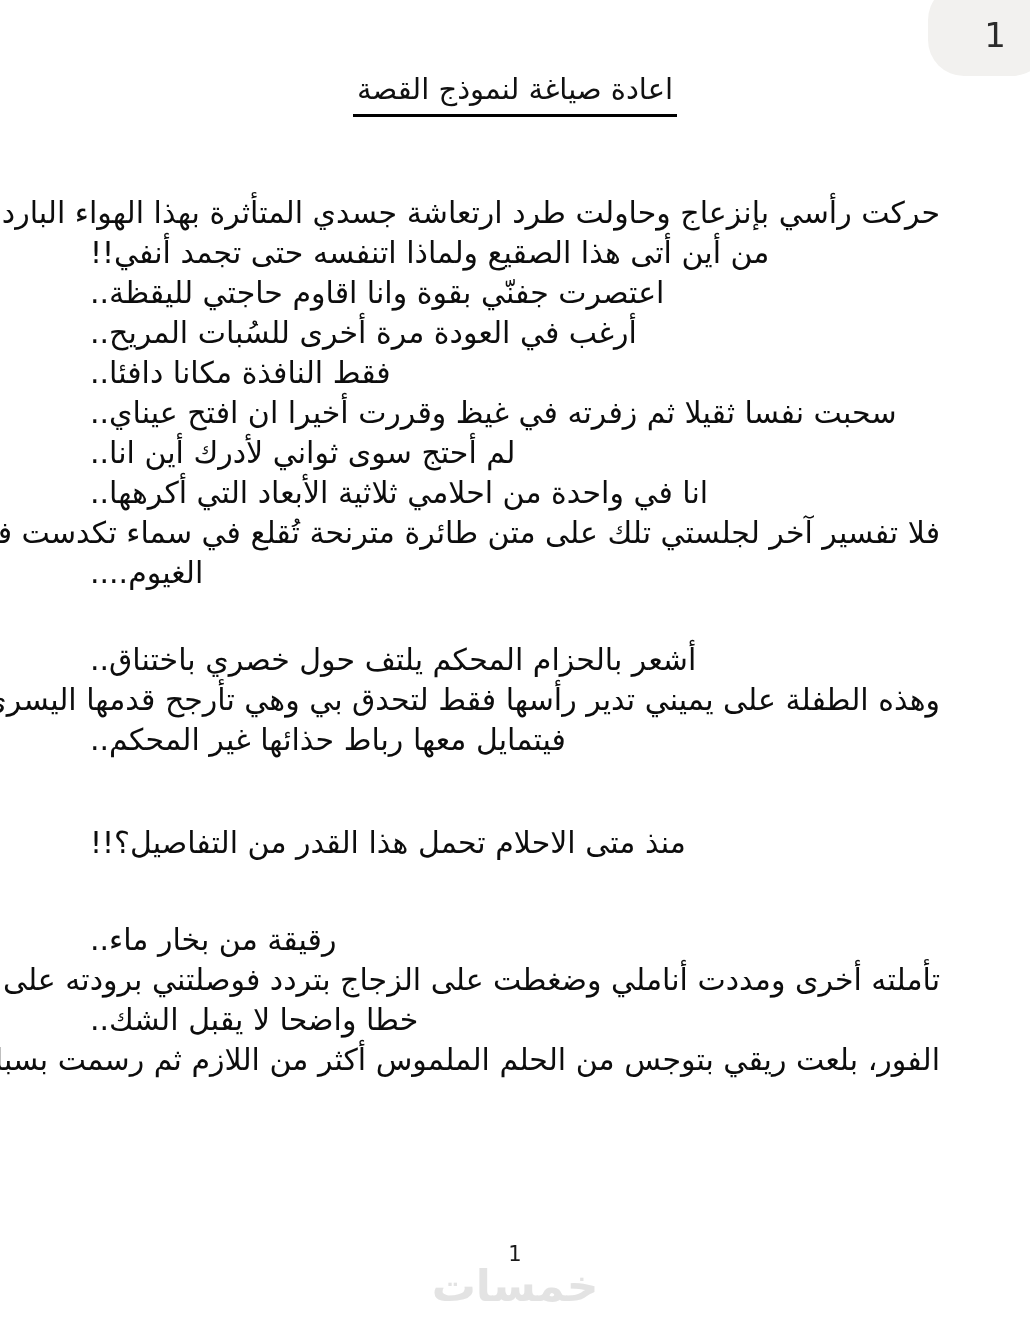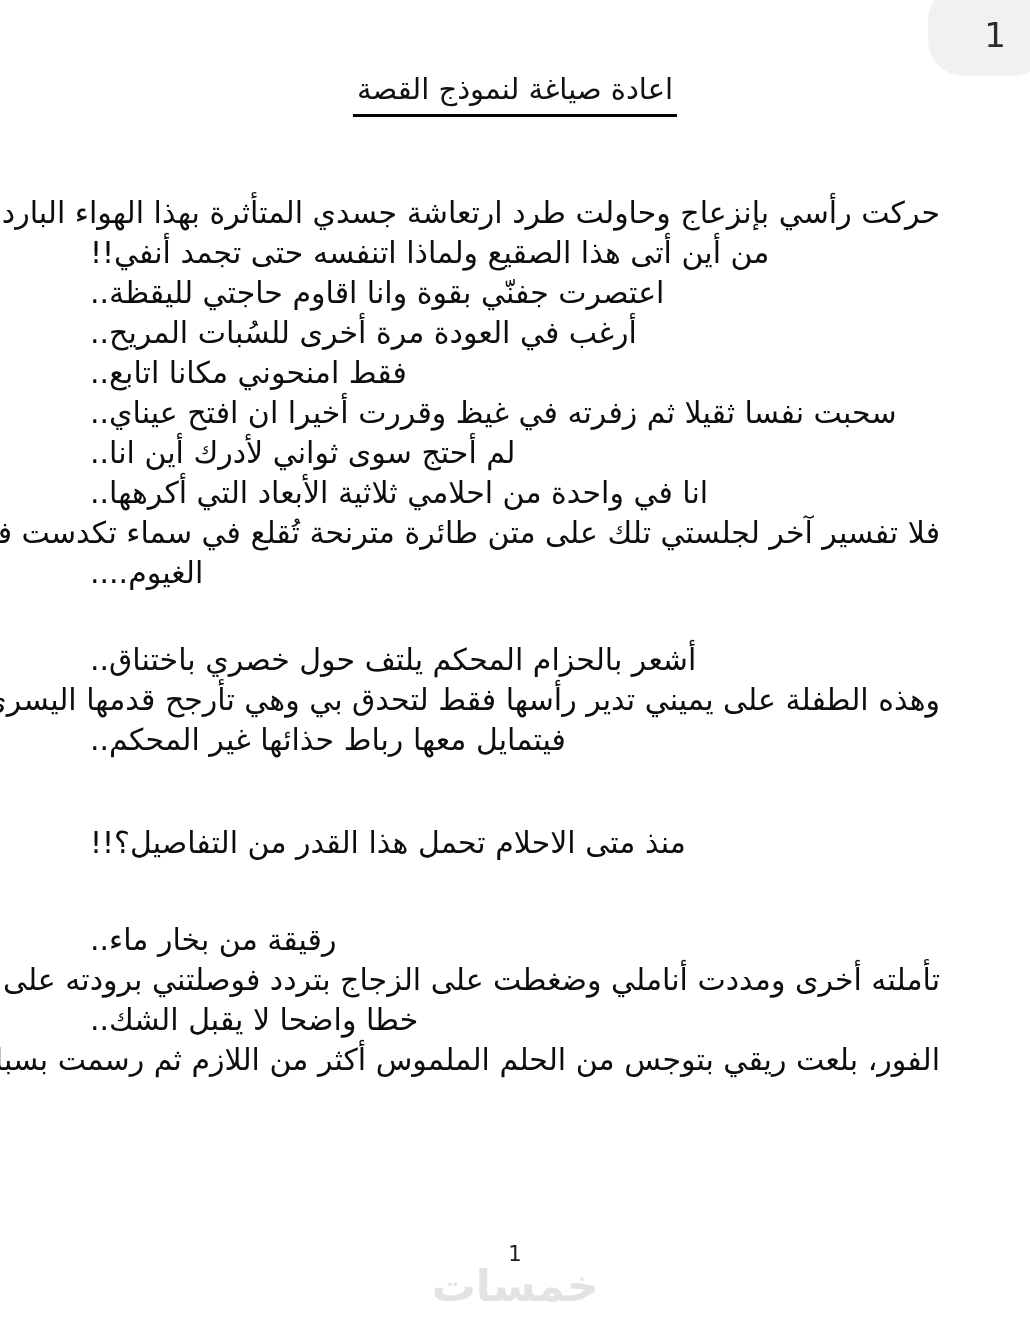--- a/index.html
+++ b/index.html
@@ -79,21 +79,21 @@
     <span class="title-text">اعادة صياغة لنموذج القصة</span>
   </h1>
 
   <div class="content">
 
     <div class="paragraph p1">
       <div class="line">حركت رأسي بإنزعاج وحاولت طرد ارتعاشة جسدي المتأثرة بهذا الهواء البارد..</div>
       <div class="line">من أين أتى هذا الصقيع ولماذا اتنفسه حتى تجمد أنفي!!</div>
       <div class="line">اعتصرت جفنّي بقوة وانا اقاوم حاجتي لليقظة..</div>
       <div class="line">أرغب في العودة مرة أخرى للسُبات المريح..</div>
-      <div class="line">فقط امنحوني مكانا اتابع..</div>
+      <div class="line">فقط النافذة مكانا دافئا..</div>
       <div class="line">سحبت نفسا ثقيلا ثم زفرته في غيظ وقررت أخيرا ان افتح عيناي..</div>
       <div class="line">لم أحتج سوى ثواني لأدرك أين انا..</div>
       <div class="line">انا في واحدة من احلامي ثلاثية الأبعاد التي أكرهها..</div>
       <div class="line">فلا تفسير آخر لجلستي تلك على متن طائرة مترنحة تُقلع في سماء تكدست فيها</div>
       <div class="line">الغيوم....</div>
     </div>
 
     <div class="paragraph p2">
       <div class="line">أشعر بالحزام المحكم يلتف حول خصري باختناق..</div>
       <div class="line">وهذه الطفلة على يميني تدير رأسها فقط لتحدق بي وهي تأرجح قدمها اليسرى</div>

